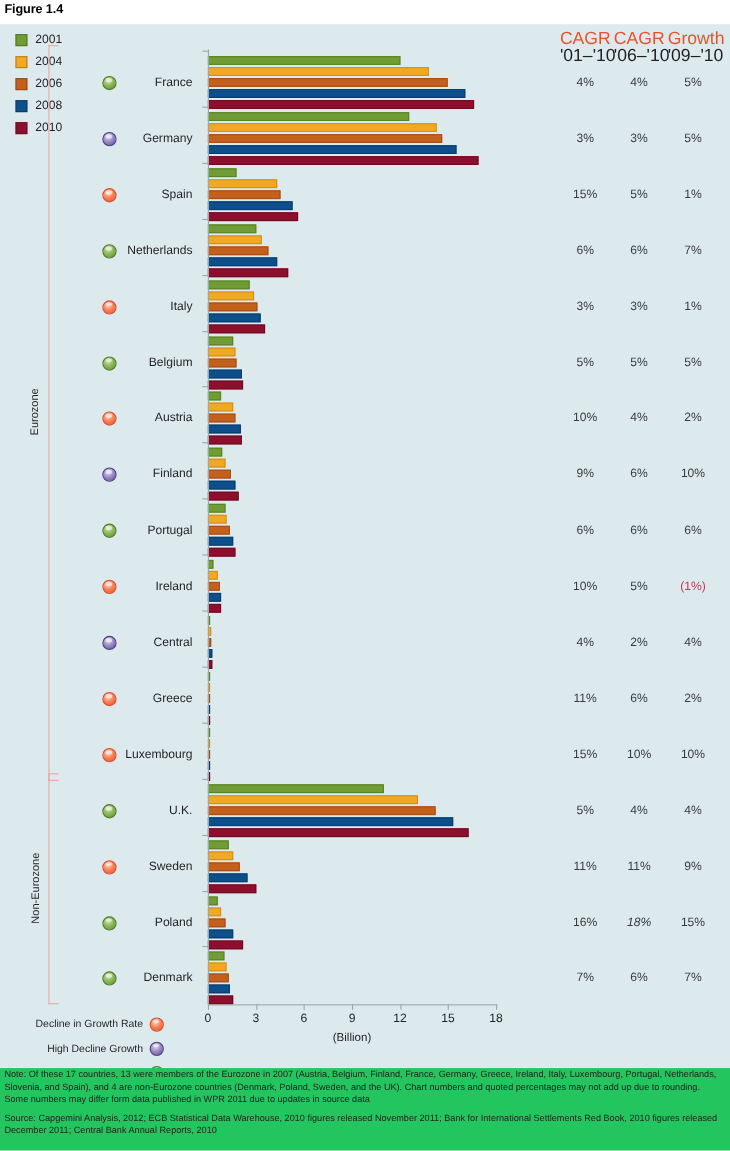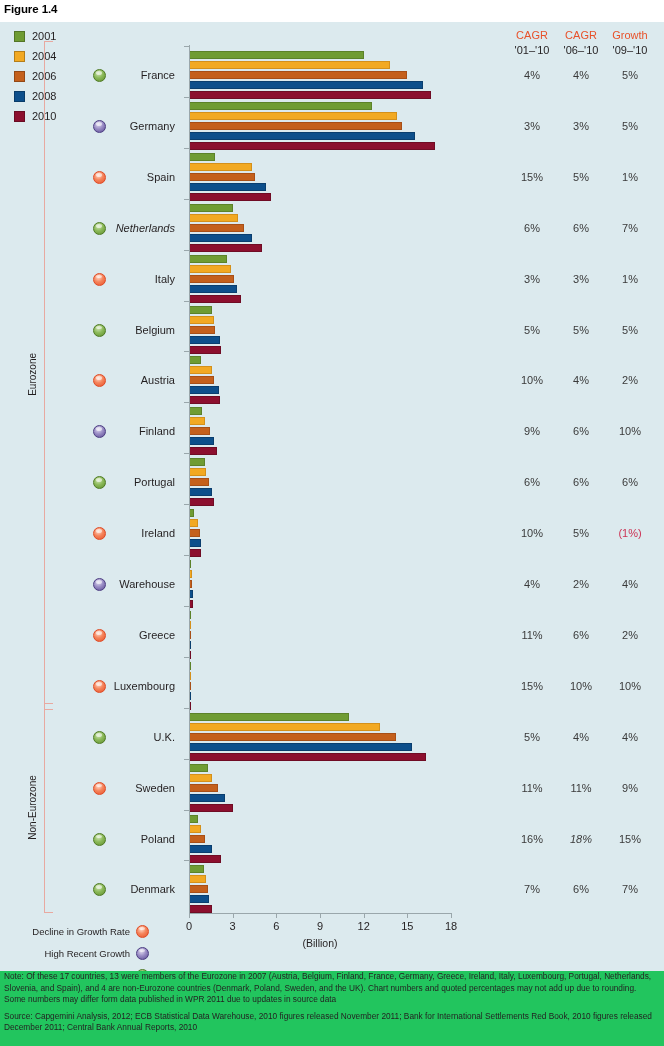--- a/index.html
+++ b/index.html
@@ -66,21 +66,21 @@
   .country-label{
     position:absolute;font-size:11px;color:#231f20;text-align:right;
     width:120px;
   }
   .cagr-cell{
     position:absolute;font-size:11px;color:#3a3a3a;text-align:center;width:46px;
   }
   .cagr-cell.neg{color:#cc3355;}
 
   .cagr-head{
-    position:absolute;text-align:center;width:46px;font-size:11px;
+    position:absolute;text-align:center;width:46px;font-size:16px;
     color:#e8512a;line-height:15px;
   }
   .cagr-head .sub{color:#231f20;display:block;}
 
   
   #plot{position:absolute;left:0;top:0;width:664px;height:949px;}
   .bar{position:absolute;height:8px;box-sizing:border-box;}
   .bar.s2001{background:#6f9c33;border:0.5px solid #5c8229;}
   .bar.s2004{background:#f2a922;border:0.5px solid #d4901a;}
   .bar.s2006{background:#c4601c;border:0.5px solid #a74f17;}
@@ -183,21 +183,21 @@
     <div class="marker orange" style="left: 93px; top: 170.8px;"></div>
     <div class="cagr-cell" style="left: 509px; top: 170.8px;">15%</div>
     <div class="cagr-cell" style="left: 558px; top: 170.8px;">5%</div>
     <div class="cagr-cell" style="left: 607px; top: 170.8px;">1%</div>
     <div class="bar s2001" title="Netherlands 2001: 3" style="left: 189px; top: 203.7px; width: 43.6667px;"></div>
     <div class="bar s2004" title="Netherlands 2004: 3.4" style="left: 189px; top: 213.7px; width: 49.4889px;"></div>
     <div class="bar s2006" title="Netherlands 2006: 3.8" style="left: 189px; top: 223.7px; width: 55.3111px;"></div>
     <div class="bar s2008" title="Netherlands 2008: 4.3" style="left: 189px; top: 233.7px; width: 62.5889px;"></div>
     <div class="bar s2010" title="Netherlands 2010: 5" style="left: 189px; top: 243.7px; width: 72.7778px;"></div>
     <div class="ytick" style="left: 184px; top: 198.7px;"></div>
-    <div class="country-label" style="left: 55px; top: 221.7px; font-style: italic;">Netherlands</div>
+    <div class="country-label" style="left: 55px; top: 221.7px;">Netherlands</div>
     <div class="marker green" style="left: 93px; top: 221.7px;"></div>
     <div class="cagr-cell" style="left: 509px; top: 221.7px;">6%</div>
     <div class="cagr-cell" style="left: 558px; top: 221.7px;">6%</div>
     <div class="cagr-cell" style="left: 607px; top: 221.7px;">7%</div>
     <div class="bar s2001" title="Italy 2001: 2.6" style="left: 189px; top: 254.6px; width: 37.8444px;"></div>
     <div class="bar s2004" title="Italy 2004: 2.9" style="left: 189px; top: 264.6px; width: 42.2111px;"></div>
     <div class="bar s2006" title="Italy 2006: 3.1" style="left: 189px; top: 274.6px; width: 45.1222px;"></div>
     <div class="bar s2008" title="Italy 2008: 3.3" style="left: 189px; top: 284.6px; width: 48.0333px;"></div>
     <div class="bar s2010" title="Italy 2010: 3.6" style="left: 189px; top: 294.6px; width: 52.4px;"></div>
     <div class="ytick" style="left: 184px; top: 249.6px;"></div>
@@ -260,21 +260,21 @@
     <div class="marker orange" style="left: 93px; top: 527.1px;"></div>
     <div class="cagr-cell" style="left: 509px; top: 527.1px;">10%</div>
     <div class="cagr-cell" style="left: 558px; top: 527.1px;">5%</div>
     <div class="cagr-cell neg" style="left: 607px; top: 527.1px;">(1%)</div>
     <div class="bar s2001" title="Slovenia 2001: 0.17" style="left: 189px; top: 560px; width: 2.47444px;"></div>
     <div class="bar s2004" title="Slovenia 2004: 0.2" style="left: 189px; top: 570px; width: 2.91111px;"></div>
     <div class="bar s2006" title="Slovenia 2006: 0.22" style="left: 189px; top: 580px; width: 3.20222px;"></div>
     <div class="bar s2008" title="Slovenia 2008: 0.25" style="left: 189px; top: 590px; width: 3.63889px;"></div>
     <div class="bar s2010" title="Slovenia 2010: 0.26" style="left: 189px; top: 600px; width: 3.78444px;"></div>
     <div class="ytick" style="left: 184px; top: 555px;"></div>
-    <div class="country-label" style="left: 55px; top: 578px;">Warehouse</div>
+    <div class="country-label" style="left: 55px; top: 578px;">Central</div>
     <div class="marker purple" style="left: 93px; top: 578px;"></div>
     <div class="cagr-cell" style="left: 509px; top: 578px;">4%</div>
     <div class="cagr-cell" style="left: 558px; top: 578px;">2%</div>
     <div class="cagr-cell" style="left: 607px; top: 578px;">4%</div>
     <div class="bar s2001" title="Greece 2001: 0.07" style="left: 189px; top: 610.9px; width: 2px;"></div>
     <div class="bar s2004" title="Greece 2004: 0.1" style="left: 189px; top: 620.9px; width: 2px;"></div>
     <div class="bar s2006" title="Greece 2006: 0.13" style="left: 189px; top: 630.9px; width: 2px;"></div>
     <div class="bar s2008" title="Greece 2008: 0.16" style="left: 189px; top: 640.9px; width: 2.32889px;"></div>
     <div class="bar s2010" title="Greece 2010: 0.17" style="left: 189px; top: 650.9px; width: 2.47444px;"></div>
     <div class="ytick" style="left: 184px; top: 605.9px;"></div>
@@ -360,21 +360,21 @@
     <div class="bracket" style="left: 44px; top: 702.7px; height: 208.7px;"></div>
     <div class="bracket-label" style="left: 27px; top: 702.7px; height: 208.7px;">Non-Eurozone</div>
   </div>
 
 <div class="mlegend" id="marker-legend">
     <div class="mrow" style="left: 0px; top: 922px;">
       <span class="mlab" style="display: inline-block;">Decline in Growth Rate</span>
       <span class="marker orange" style="position: relative; display: inline-block;"></span>
     </div>
     <div class="mrow" style="left: 0px; top: 944px;">
-      <span class="mlab" style="display: inline-block;">High Recent Growth</span>
+      <span class="mlab" style="display: inline-block;">High Decline Growth</span>
       <span class="marker purple" style="position: relative; display: inline-block;"></span>
     </div>
     <div class="mrow" style="left: 0px; top: 966px;">
       <span class="mlab" style="display: inline-block;">Stable Growth Rate</span>
       <span class="marker green" style="position: relative; display: inline-block;"></span>
     </div>
   </div>
 
 <div class="notes">
   <p>Note: Of these 17 countries, 13 were members of the Eurozone in 2007 (Austria, Belgium, Finland, France, Germany, Greece, Ireland, Italy, Luxembourg, Portugal, Netherlands, Slovenia, and Spain), and 4 are non-Eurozone countries (Denmark, Poland, Sweden, and the UK). Chart numbers and quoted percentages may not add up due to rounding. Some numbers may differ form data published in WPR 2011 due to updates in source data</p>

